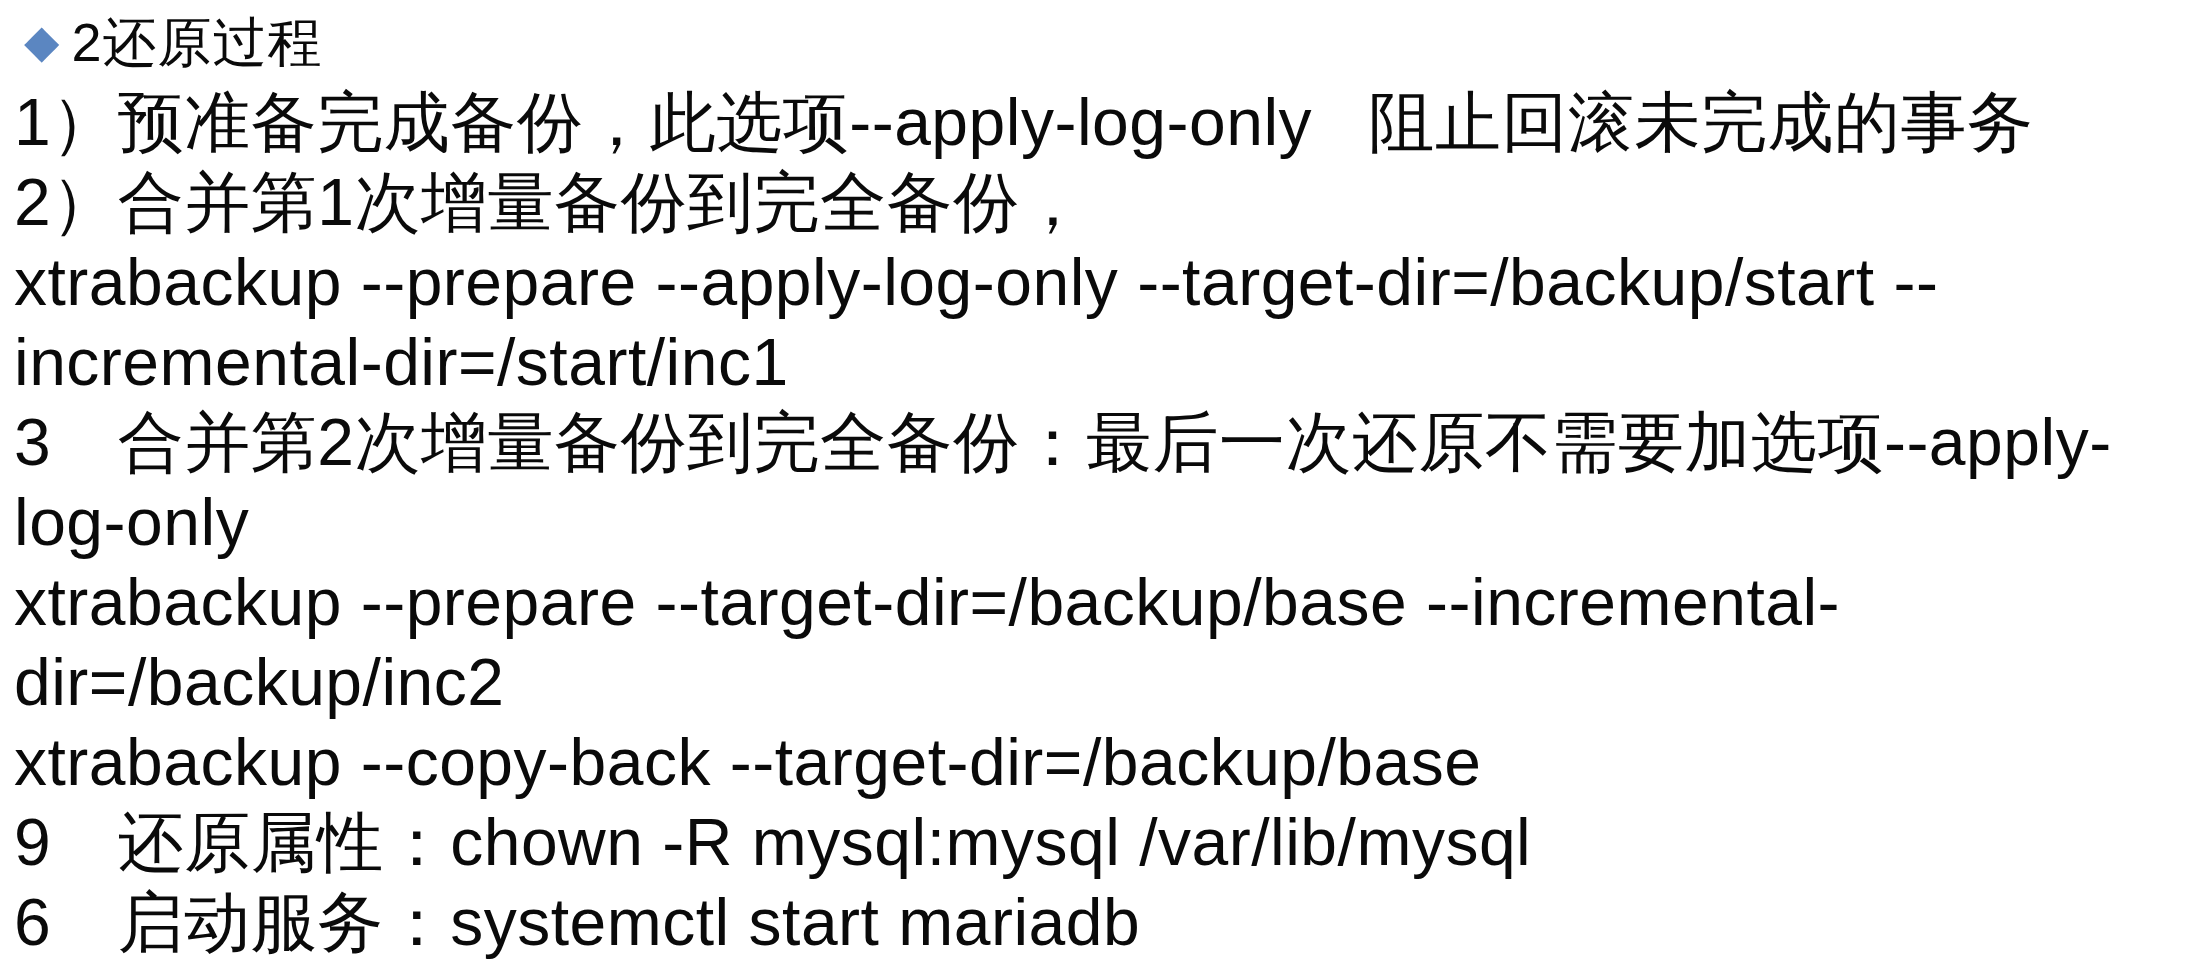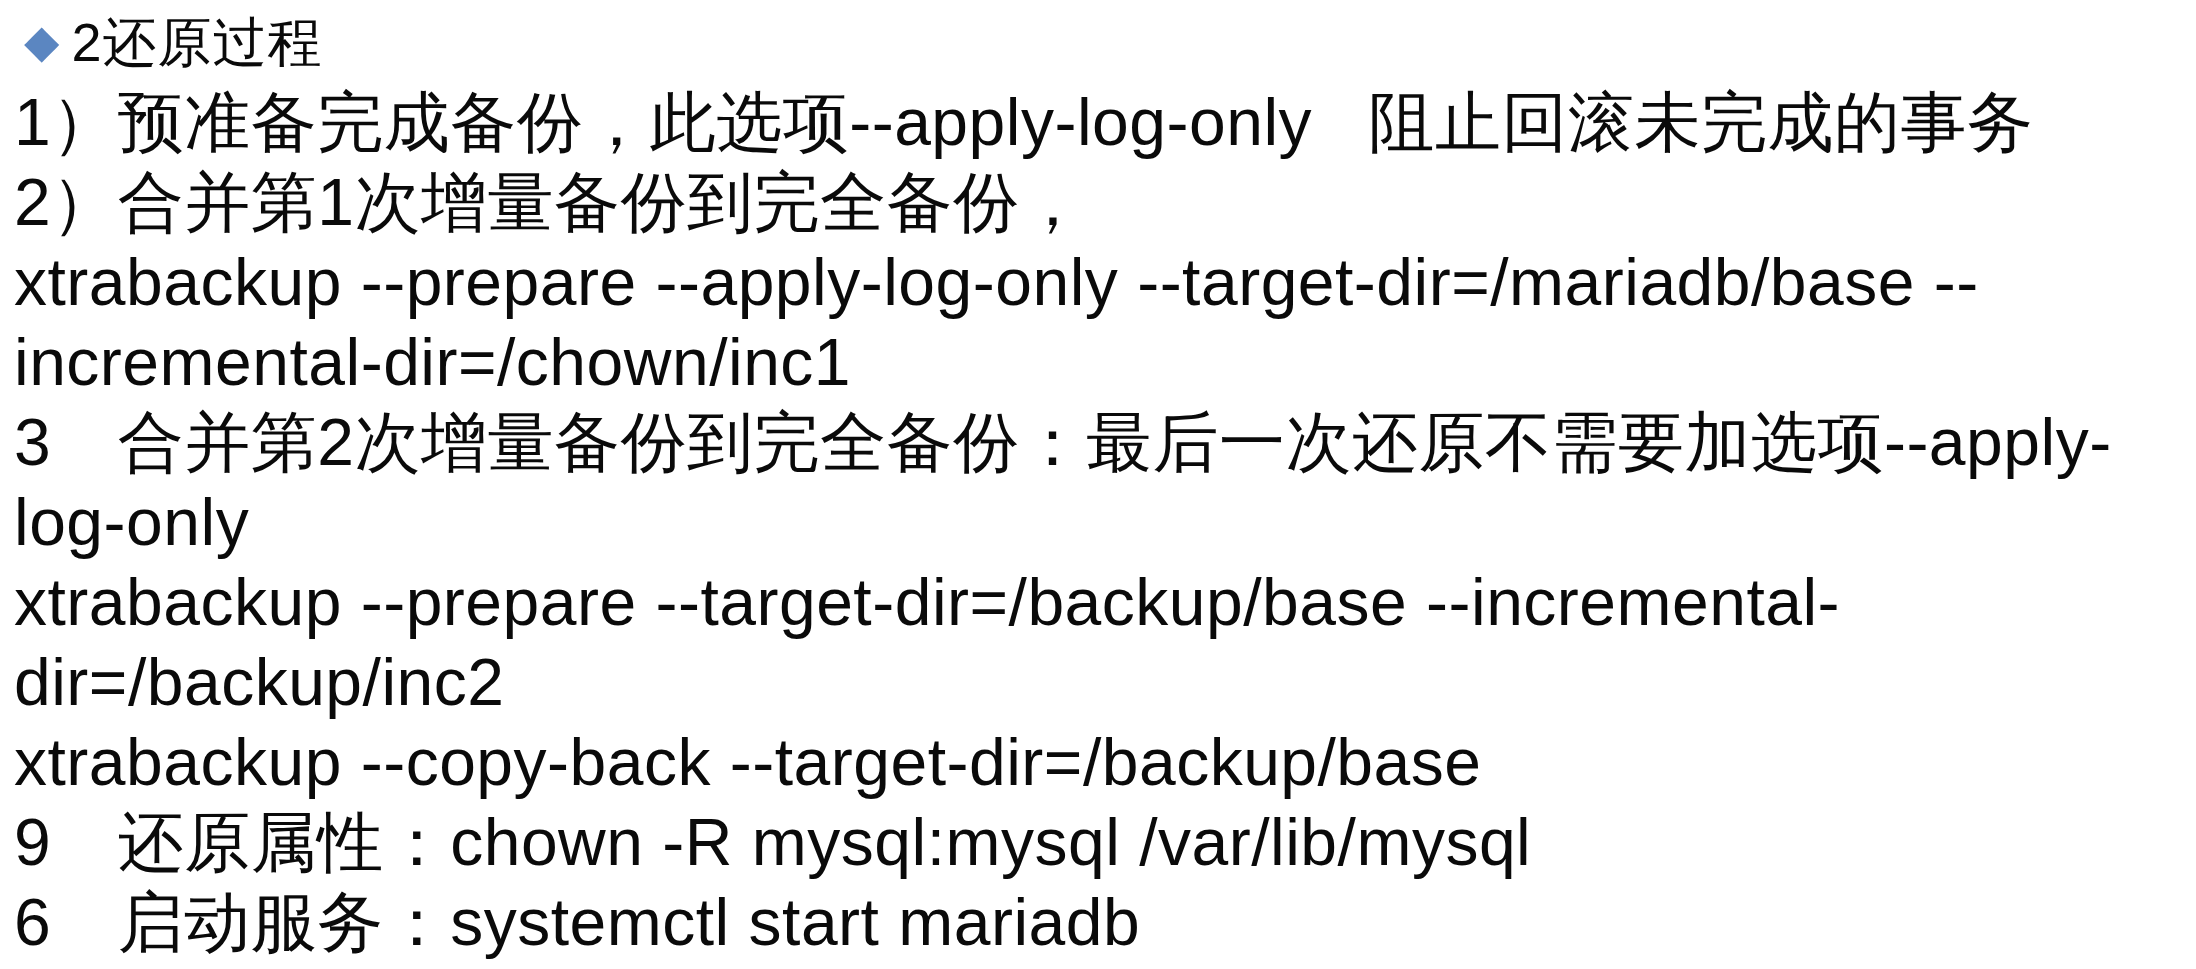--- a/index.html
+++ b/index.html
@@ -55,23 +55,23 @@
   <div class="title-row">
     <span class="bullet" style="color: rgb(91, 134, 193);">◆</span>
     <span class="title-text">2还原过程</span>
   </div>
 
   <p class="line">1）预准备完成备份，此选项--apply-log-only   阻止回滚未完成的事务</p>
 
 
   <p class="line">2）合并第1次增量备份到完全备份，</p>
 
-  <p class="line">xtrabackup --prepare --apply-log-only --target-dir=/mariadb/base --</p>
+  <p class="line">xtrabackup --prepare --apply-log-only --target-dir=/backup/start --</p>
 
-  <p class="line">incremental-dir=/chown/inc1</p>
+  <p class="line">incremental-dir=/start/inc1</p>
 
   <p class="line">3　合并第2次增量备份到完全备份：最后一次还原不需要加选项--apply-log-only</p>
 
   <p class="line">xtrabackup --prepare --target-dir=/backup/base --incremental-dir=/backup/inc2</p>
 
 
   <p class="line">xtrabackup --copy-back --target-dir=/backup/base</p>
 
   <p class="line">9　还原属性：chown -R mysql:mysql /var/lib/mysql</p>
 

